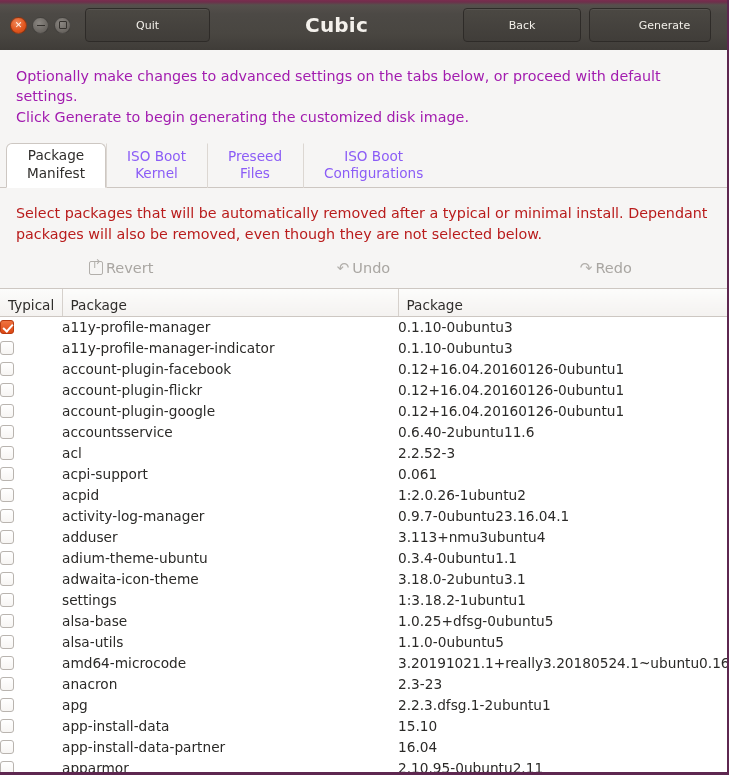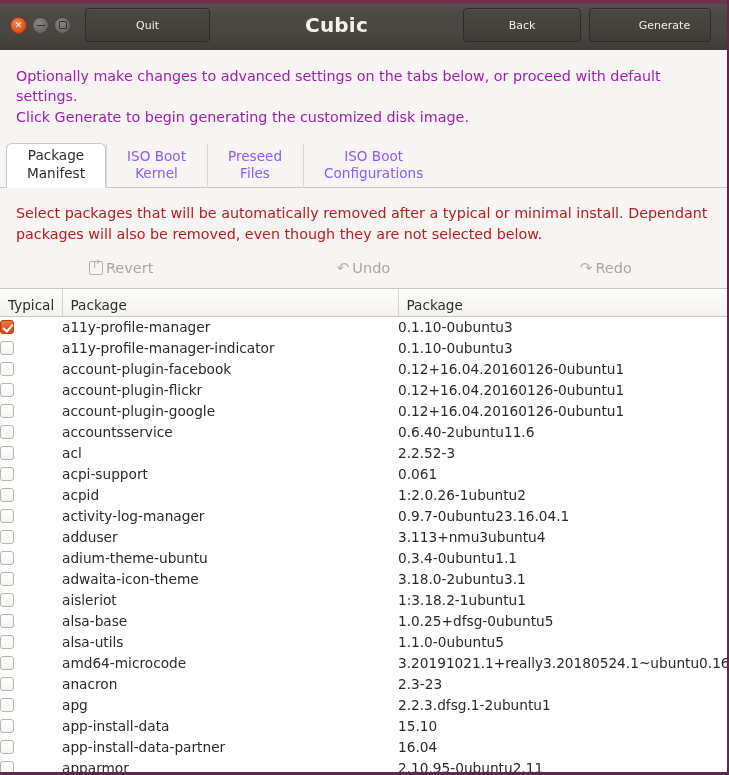--- a/index.html
+++ b/index.html
@@ -417,21 +417,21 @@
               <td class="td-pkg">adium-theme-ubuntu</td>
               <td class="td-ver">0.3.4-0ubuntu1.1</td>
             </tr>
             <tr>
               <td class="td-typ"><span class="cbox"></span></td>
               <td class="td-pkg">adwaita-icon-theme</td>
               <td class="td-ver">3.18.0-2ubuntu3.1</td>
             </tr>
             <tr>
               <td class="td-typ"><span class="cbox"></span></td>
-              <td class="td-pkg">aisleriot</td>
+              <td class="td-pkg">settings</td>
               <td class="td-ver">1:3.18.2-1ubuntu1</td>
             </tr>
             <tr>
               <td class="td-typ"><span class="cbox"></span></td>
               <td class="td-pkg">alsa-base</td>
               <td class="td-ver">1.0.25+dfsg-0ubuntu5</td>
             </tr>
             <tr>
               <td class="td-typ"><span class="cbox"></span></td>
               <td class="td-pkg">alsa-utils</td>

